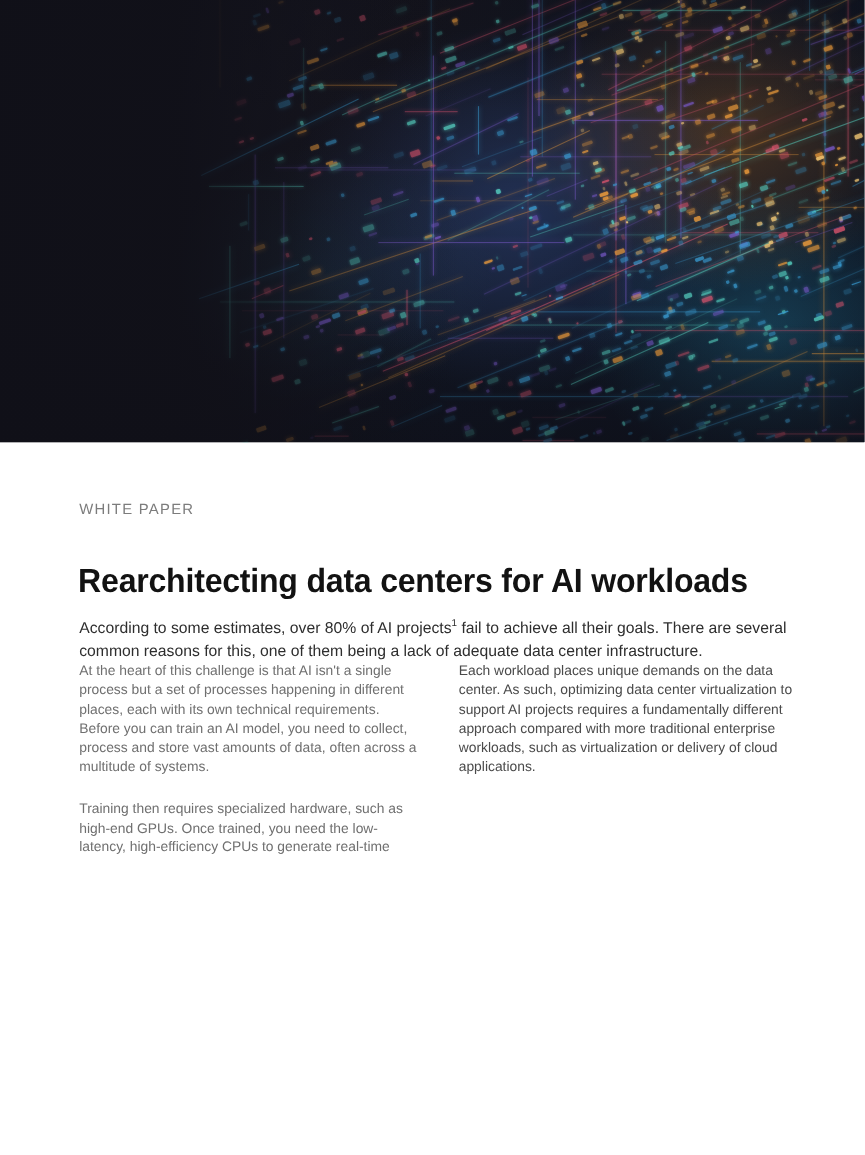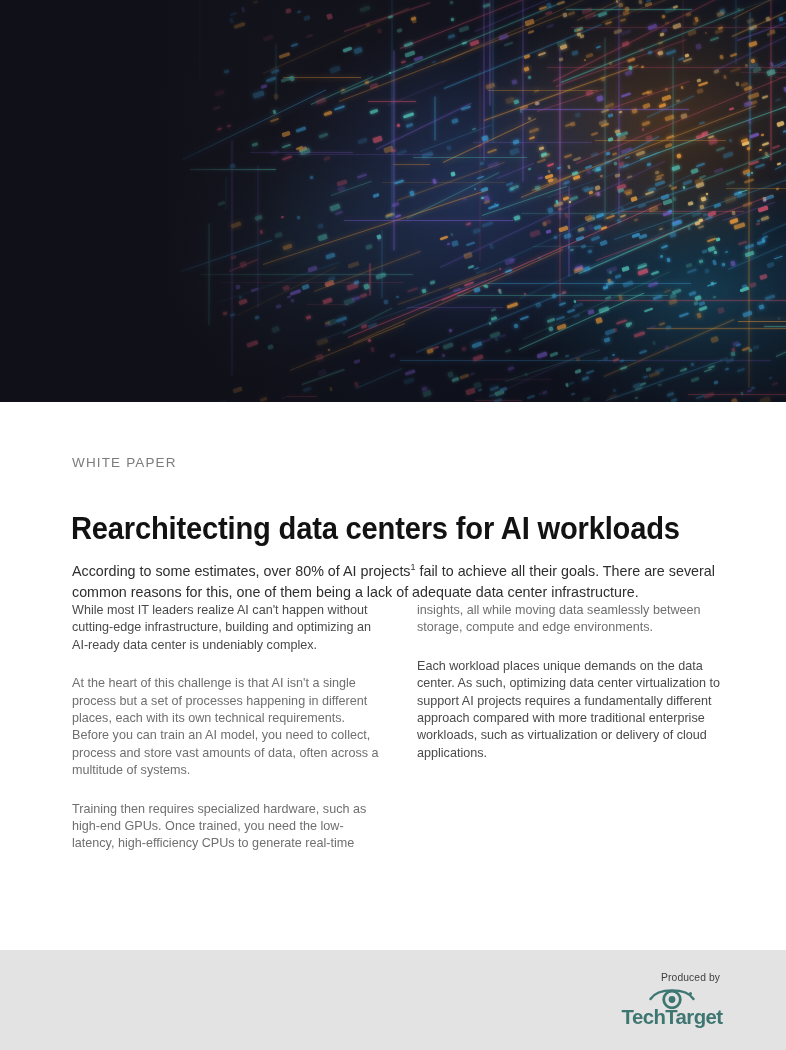--- a/index.html
+++ b/index.html
@@ -1011,39 +1011,23 @@
     <div class="eyebrow">WHITE PAPER</div>
 
     <h1 class="title">Rearchitecting data centers for AI workloads</h1>
 
     <p class="deck">
       <span>According to some estimates, over 80% of AI projects</span><sup>1</sup><span> fail to achieve all their goals. There are several common reasons for this, one of them being a lack of adequate data center infrastructure.</span>
     </p>
 
     <div class="cols">
       <div class="col">
-        <p>While most IT leaders realize AI can't happen without cutting-edge infrastructure, building and optimizing an AI-ready data center is undeniably complex.</p>
         <p class="faded">At the heart of this challenge is that AI isn't a single process but a set of processes happening in different places, each with its own technical requirements. Before you can train an AI model, you need to collect, process and store vast amounts of data, often across a multitude of systems.</p>
         <p class="faded">Training then requires specialized hardware, such as high-end GPUs. Once trained, you need the low-latency, high-efficiency CPUs to generate real-time</p>
       </div>
       <div class="col">
-        <p class="faded">insights, all while moving data seamlessly between storage, compute and edge environments.</p>
         <p>Each workload places unique demands on the data center. As such, optimizing data center virtualization to support AI projects requires a fundamentally different approach compared with more traditional enterprise workloads, such as virtualization or delivery of cloud applications.</p>
       </div>
     </div>
   </div>
 
-  <div class="footer">
-    <div class="produced">Produced by</div>
-    <div class="tt-logo">
-      <span class="tt-eye">
-        <svg width="46" height="24" viewBox="0 0 46 24" aria-hidden="true">
-          <path d="M1.5 14 C9 2.5, 37 2.5, 44.5 14" stroke="#3e7672" stroke-width="2.4" fill="none" stroke-linecap="round"></path>
-          <circle cx="23" cy="14.5" r="8.3" fill="none" stroke="#3e7672" stroke-width="2.8"></circle>
-          <circle cx="23" cy="14.5" r="3.4" fill="#3e7672"></circle>
-          <circle cx="41.5" cy="8.5" r="1.5" fill="#3e7672"></circle>
-        </svg>
-      </span>
-      <div class="tt-word">TechTarget</div>
-    </div>
-  </div>
 
 </div>
 
 </body></html>

